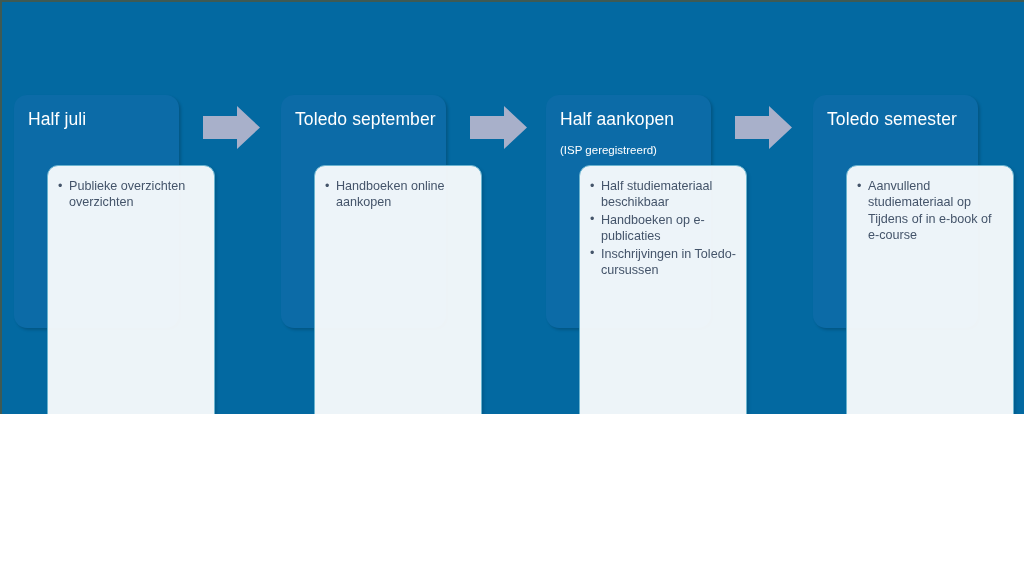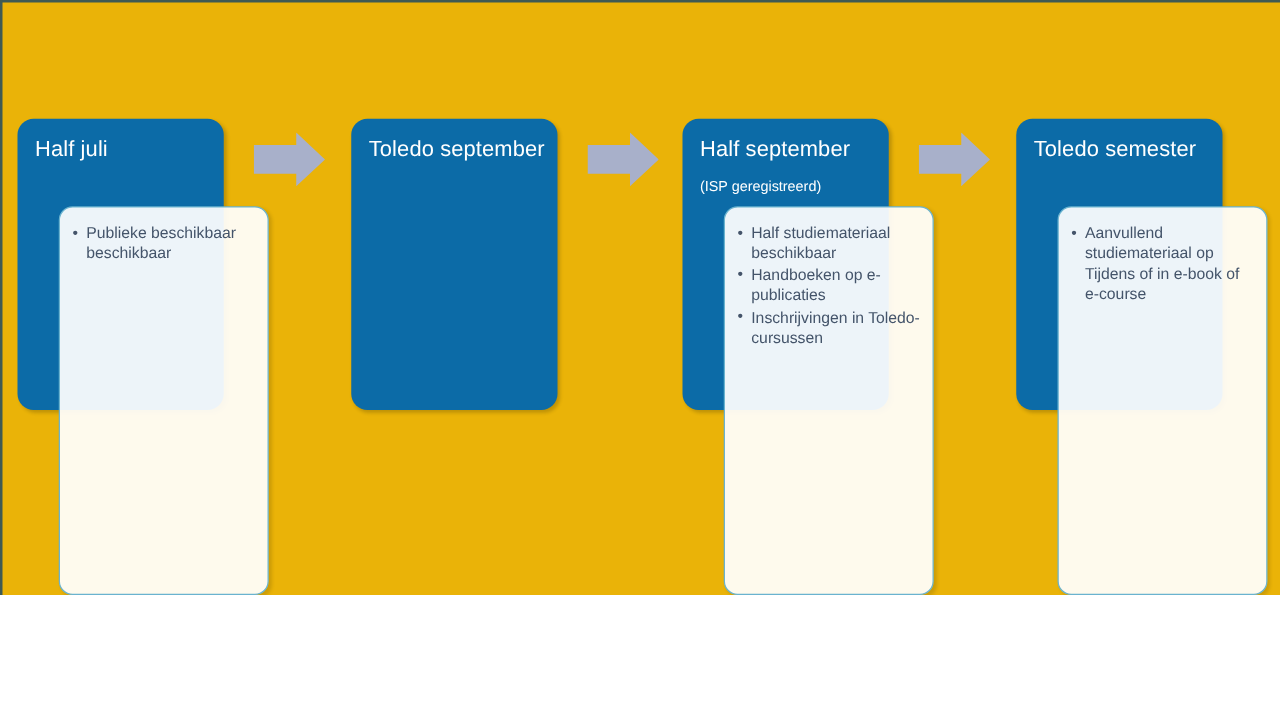--- a/index.html
+++ b/index.html
@@ -4,22 +4,22 @@
 <title>Process timeline</title>
 <style>
   html, body {
     margin: 0;
     padding: 0;
     background: #ffffff;
   }
   #slide {
     position: relative;
     width: 1024px;
-    height: 476px;
-    background: #eab308;
+    height: 414px;
+    background: #0369a1;
     overflow: hidden;
     font-family: "Liberation Sans", sans-serif;
     box-sizing: border-box;
   }
   
   .edge-top {
     position: absolute;
     left: 0; top: 0;
     width: 1024px; height: 2px;
     background: #3f5a53;
@@ -120,45 +120,50 @@
   <div class="edge-top"></div>
   <div class="edge-left"></div>
 
   <div class="stage" style="left:0px;">
     <div class="header-card">
       <div class="header-title">Half juli</div>
 
     </div>
     <div class="body-card">
       <ul class="bullets">
-        <li>Publieke beschikbaar beschikbaar</li>
+        <li>Publieke overzichten overzichten</li>
       </ul>
     </div>
     <div class="arrow">
       <svg width="57" height="43" viewBox="0 0 57 43">
         <polygon points="0,10 34,10 34,0 57,21.5 34,43 34,33 0,33" fill="#a8b0ca"></polygon>
       </svg>
     </div>
   </div>
 
   <div class="stage" style="left:267px;">
     <div class="header-card">
       <div class="header-title">Toledo september</div>
 
     </div>
+    <div class="body-card">
+      <ul class="bullets">
+        <li>Handboeken online aankopen</li>
+      </ul>
+    </div>
     <div class="arrow">
       <svg width="57" height="43" viewBox="0 0 57 43">
         <polygon points="0,10 34,10 34,0 57,21.5 34,43 34,33 0,33" fill="#a8b0ca"></polygon>
       </svg>
     </div>
   </div>
 
   <div class="stage" style="left:532px;">
     <div class="header-card">
-      <div class="header-title">Half september</div>
+      <div class="header-title">Half aankopen</div>
       <div class="header-sub">(ISP geregistreerd)</div>
     </div>
     <div class="body-card">
       <ul class="bullets">
         <li>Half studiemateriaal beschikbaar</li>
         <li>Handboeken op e-publicaties</li>
         <li>Inschrijvingen in Toledo-cursussen</li>
       </ul>
     </div>
     <div class="arrow">

